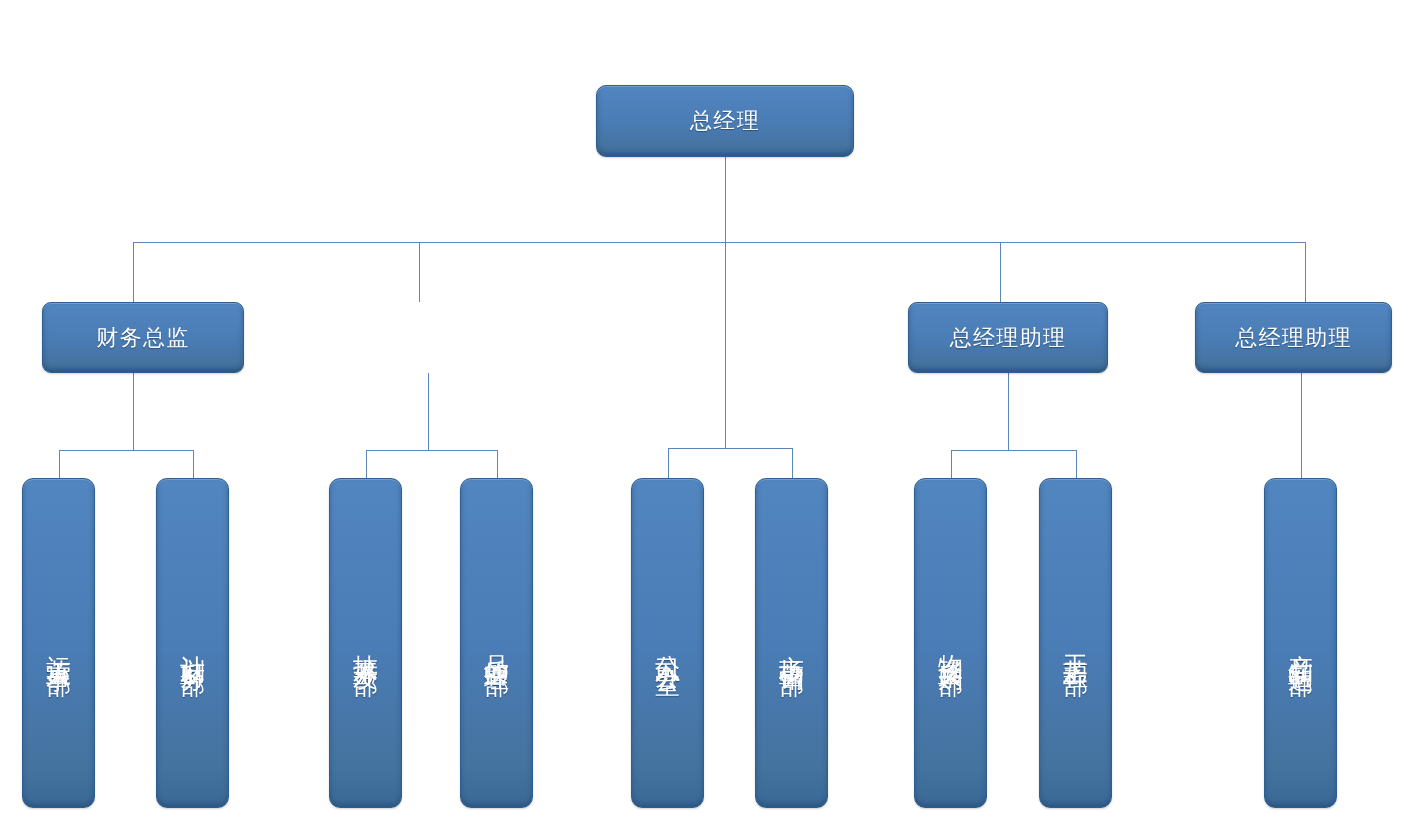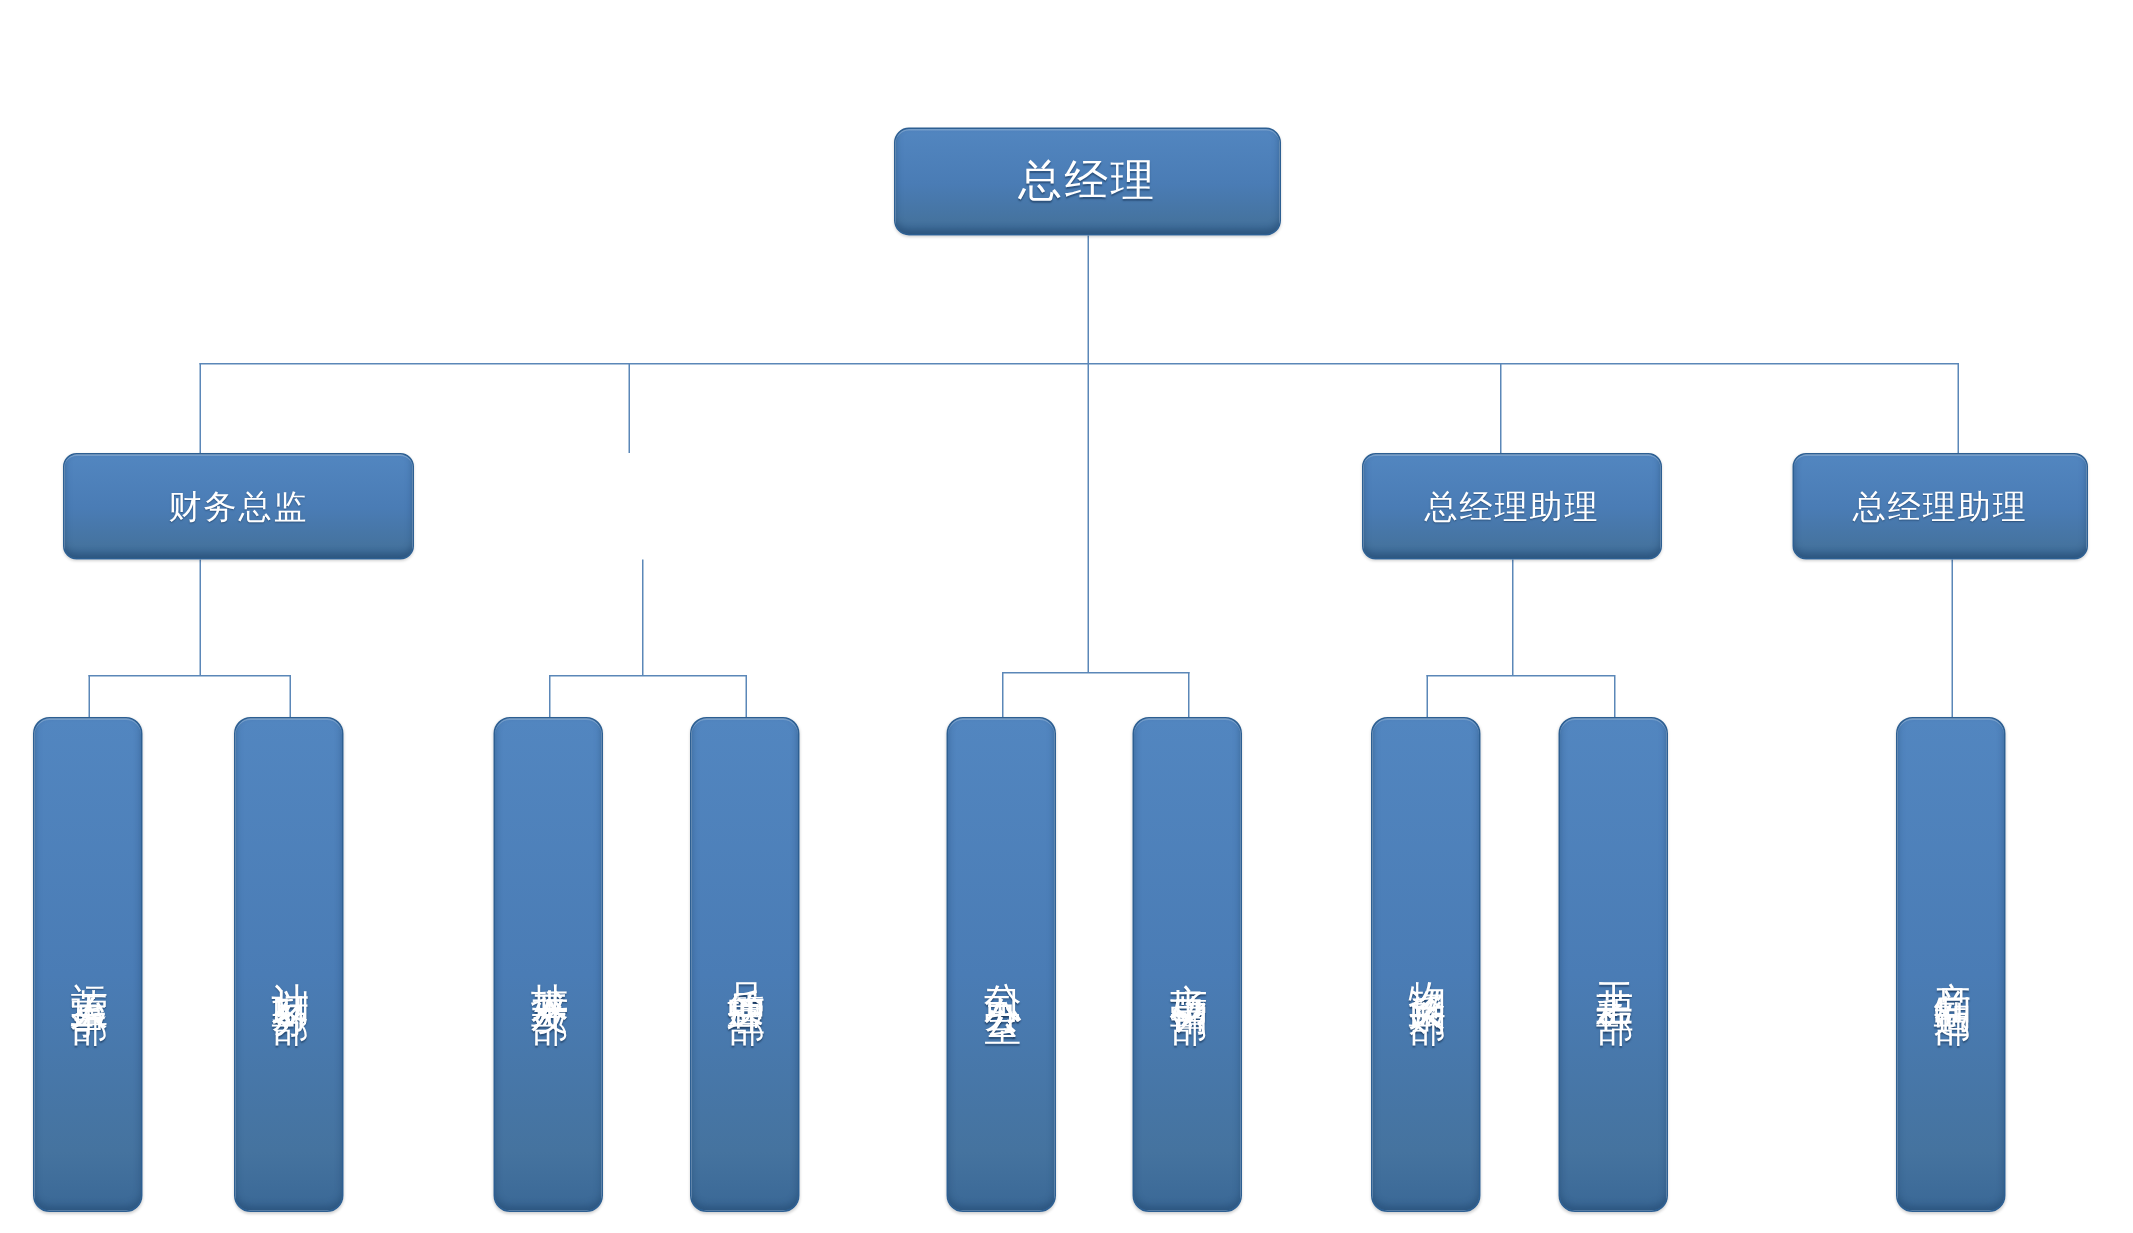--- a/index.html
+++ b/index.html
@@ -40,21 +40,21 @@
     align-items: center;
     justify-content: center;
     text-align: center;
     text-shadow: 0 1px 1px rgba(20,48,80,0.55);
     letter-spacing: 0.06em;
   }
 
   
   .node.level-1 {
     border-radius: 10px;
-    font-size: 29px;
+    font-size: 22px;
   }
   
   .node.level-2 {
     border-radius: 9px;
     font-size: 22px;
   }
   
   .node.level-3 {
     border-radius: 11px;
     font-size: 25px;
@@ -97,21 +97,21 @@
 
   <div class="conn v" style="left:1008px; top:373px; height:77px;"></div>
   <div class="conn h" style="left:951px; top:450px; width:125px;"></div>
   <div class="conn v" style="left:951px; top:450px; height:28px;"></div>
   <div class="conn v" style="left:1076px; top:450px; height:28px;"></div>
 
   <div class="conn v" style="left:1301px; top:373px; height:105px;"></div>
 
   <div class="node level-1" style="left:596px; top:85px; width:258px; height:72px;">总经理</div>
 
-  <div class="node level-2" style="left:42px; top:302px; width:234px; height:71px;">财务总监</div>
+  <div class="node level-2" style="left:42px; top:302px; width:202px; height:71px;">财务总监</div>
 
 
   <div class="node level-2" style="left:908px; top:302px; width:200px; height:71px;">总经理助理</div>
 
   <div class="node level-2" style="left:1195px; top:302px; width:197px; height:71px;">总经理助理</div>
 
   <div class="node level-3" style="left:22px; top:478px; width:73px; height:330px;">运营人事部</div>
 
   <div class="node level-3" style="left:156px; top:478px; width:73px; height:330px;">计划财务部</div>
 

